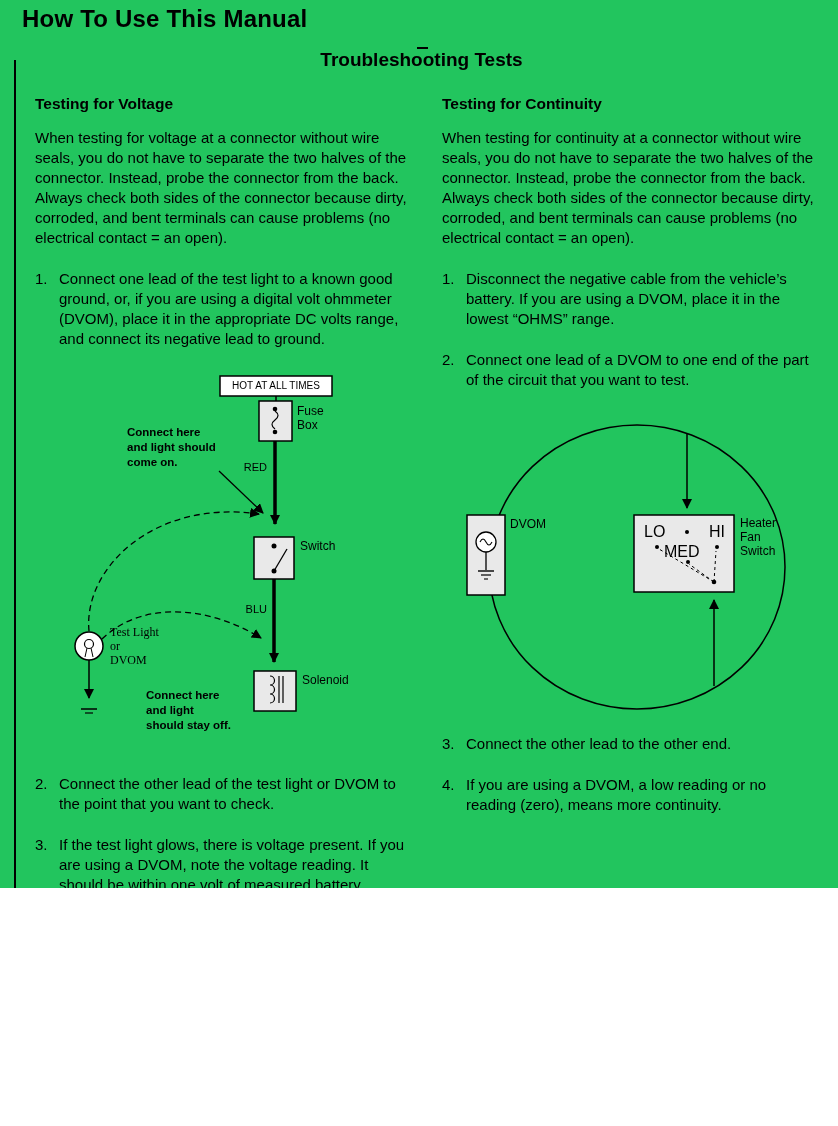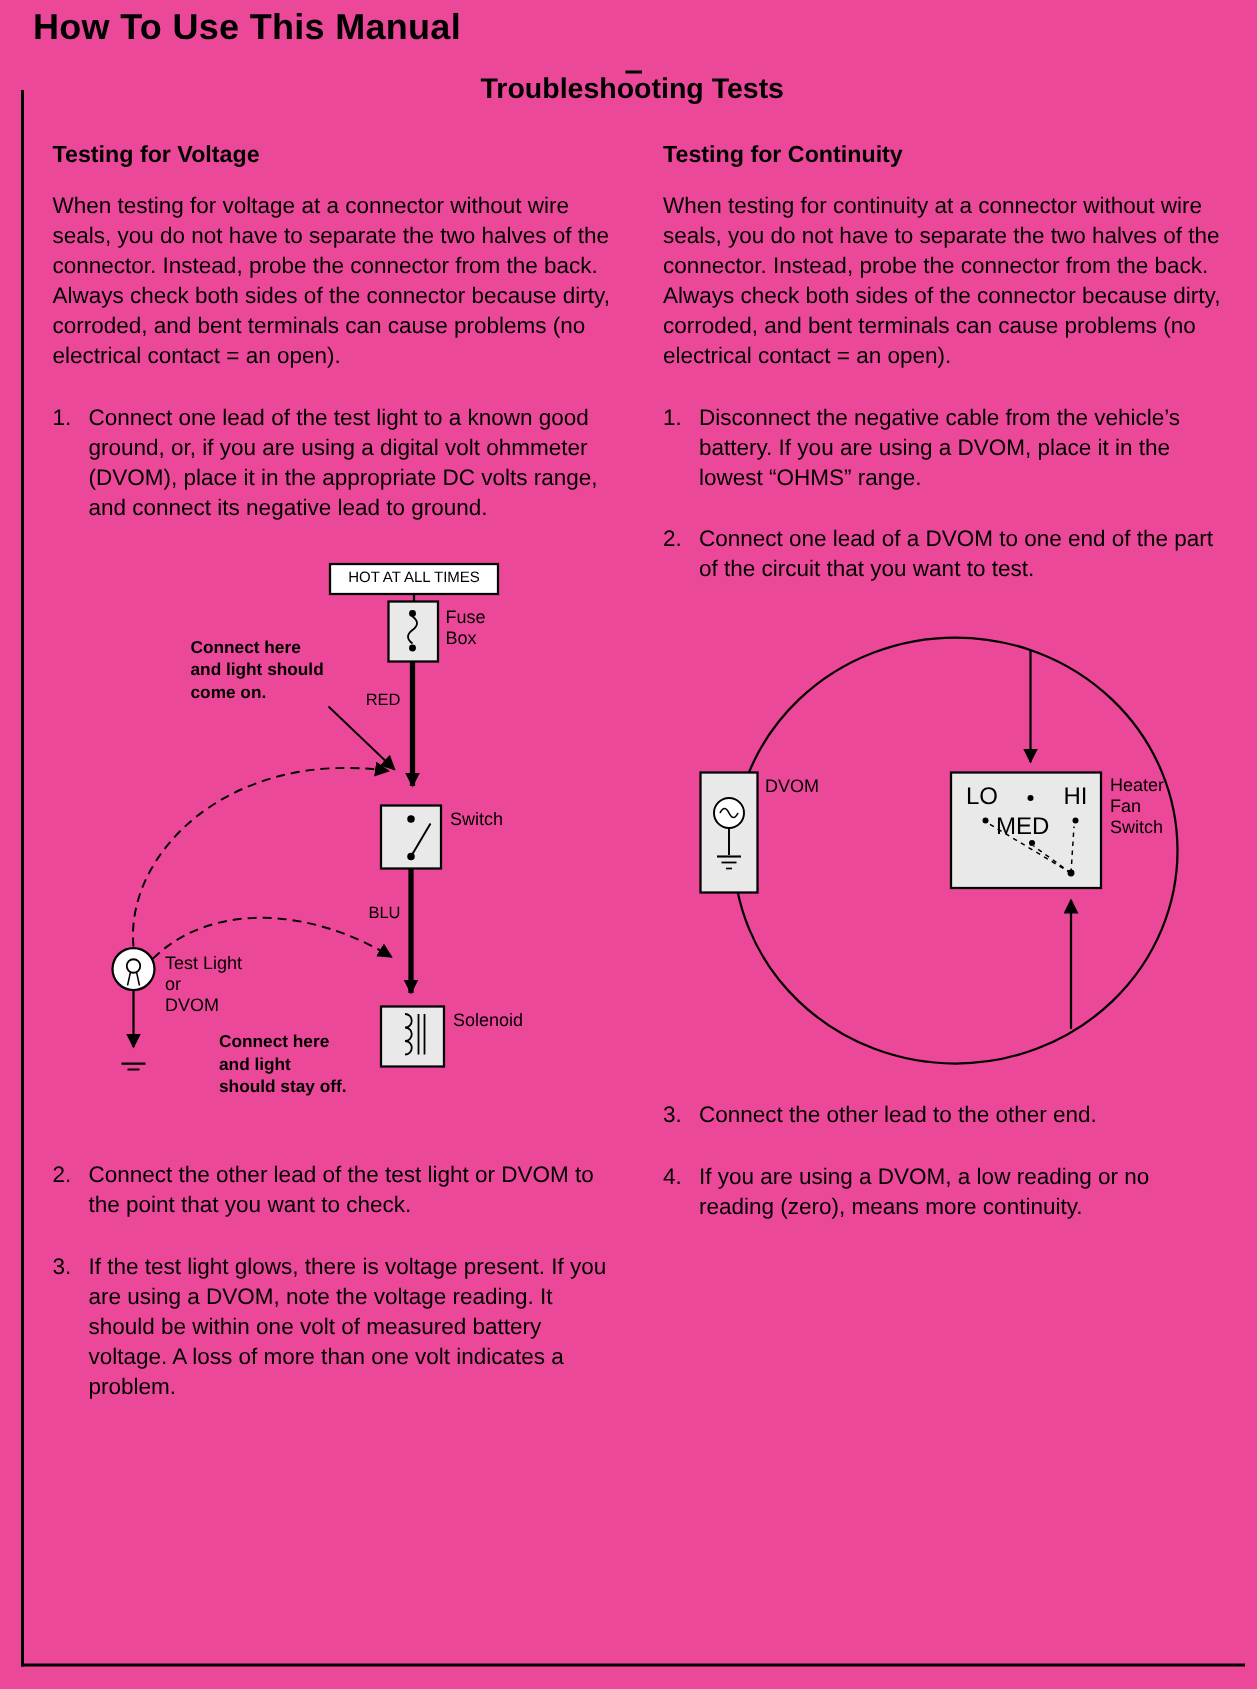--- a/index.html
+++ b/index.html
@@ -1,18 +1,18 @@
 <!DOCTYPE html>
 <html><head>
 <meta charset="utf-8">
 <style>
   * { margin:0; padding:0; box-sizing:border-box; }
   html,body { background:#ffffff; }
   body { width:838px; color:#000; font-family:"Liberation Sans", sans-serif; }
-  .page { position:relative; width:838px; height:1126px; background:#ec4899; overflow:hidden; }
+  .page { position:relative; width:838px; height:888px; background:#22c55e; overflow:hidden; }
 
   .page-title { font-size:24px; font-weight:700; margin:5px 0 14px 22px; letter-spacing:.2px; }
 
   .title-row { display:flex; align-items:center; height:26px; margin:0 8px 0 14px;flex-direction:column; }
   .title-tick { width:11px; height:2px; background:#000; flex:none; }
   .section-title { font-size:19px; font-weight:700; margin:0 10px 0 9px; white-space:nowrap; }
   .title-rule { flex:1; height:2px; background:#000; }
 
   .manual-box { margin:-13px 8px 0 14px; border-left:2px solid #000; border-bottom:2px solid #000;
                 min-height:1051px; padding-top:20px; display:flex; flex-direction:column; }
@@ -124,21 +124,21 @@
           <span class="dlabel center" style="left:171px;top:3px;width:112px;line-height:20px;font-size:10px;">HOT AT ALL TIMES</span>
           <span class="dlabel" style="left:248px;top:31px;">Fuse
 Box</span>
           <span class="dlabel bold" style="left:78px;top:52px;">Connect here
 and light should
 come on.</span>
           <span class="dlabel wire right" style="left:168px;top:87px;width:50px;">RED</span>
           <span class="dlabel" style="left:251px;top:166px;">Switch</span>
           <span class="dlabel wire right" style="left:168px;top:229px;width:50px;">BLU</span>
           <span class="dlabel" style="left:253px;top:300px;">Solenoid</span>
-          <span class="dlabel" style="left:61px;top:262px;">Test Light
+          <span class="dlabel" style="left:61px;top:252px;font-family:Liberation Serif, serif;">Test Light
 or
 DVOM</span>
           <span class="dlabel bold" style="left:97px;top:315px;">Connect here
 and light
 should stay off.</span>
         </div>
 
         <div class="step" style="margin-top:16px;">
           <span class="step-num">2.</span>
           <span class="step-text">Connect the other lead of the test light or DVOM to the point that you want to check.</span>

